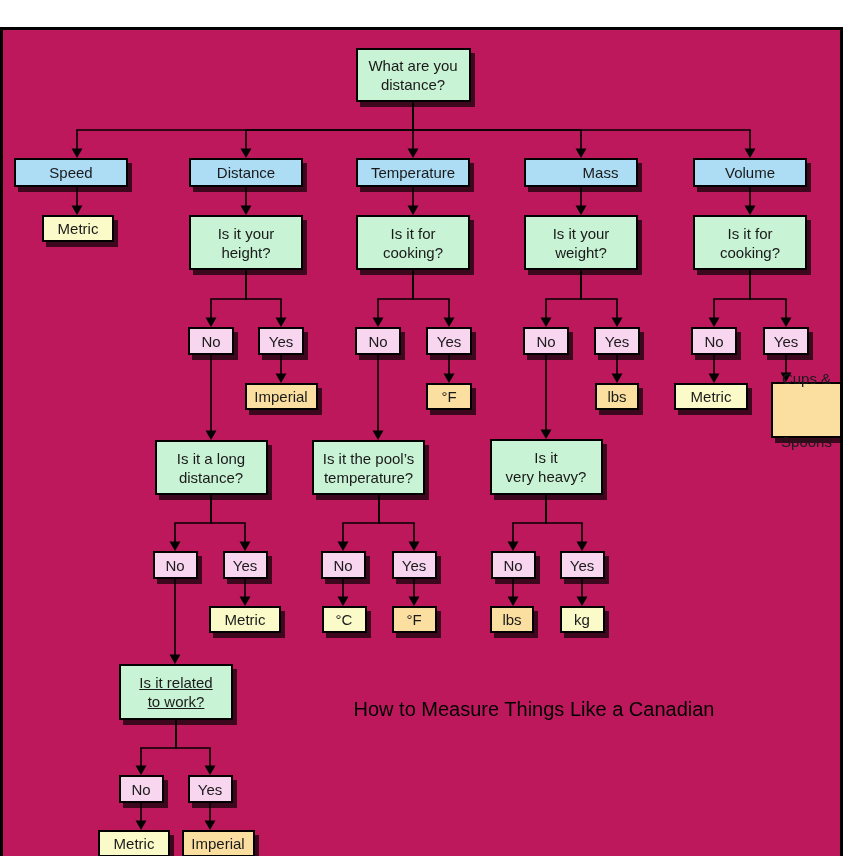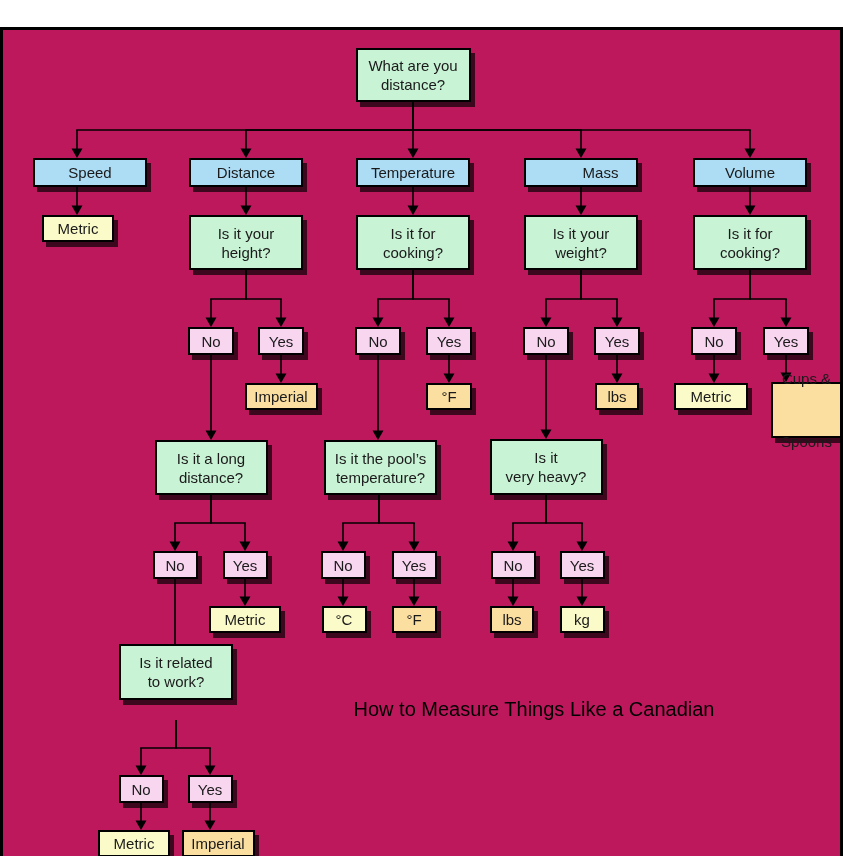--- a/index.html
+++ b/index.html
@@ -167,21 +167,21 @@
       <line x1="138" y1="773" x2="138" y2="792" stroke="#000000" stroke-width="1.6"></line>
       <polygon points="132.5,790.5 143.5,790.5 138,800" fill="#000000"></polygon>
       <line x1="207" y1="773" x2="207" y2="792" stroke="#000000" stroke-width="1.6"></line>
       <polygon points="201.5,790.5 212.5,790.5 207,800" fill="#000000"></polygon>
     </svg>
   <div id="nodes">
       <div class="node question" style="left: 352.5px; top: 18px; width: 115px; height: 54px; background: rgb(201, 243, 213);">
         <div>What are you</div>
         <div>distance?</div>
       </div>
-      <div class="node category" style="left: 30px; top: 128px; width: 114px; height: 29px; background: rgb(173, 220, 245);">
+      <div class="node category" style="left: 11px; top: 128px; width: 114px; height: 29px; background: rgb(173, 220, 245);">
         <div>Speed</div>
       </div>
       <div class="node category" style="left: 186px; top: 128px; width: 114px; height: 29px; background: rgb(173, 220, 245);">
         <div>Distance</div>
       </div>
       <div class="node category" style="left: 353px; top: 128px; width: 114px; height: 29px; background: rgb(173, 220, 245);">
         <div>Temperature</div>
       </div>
       <div class="node category" style="left: 521px; top: 128px; width: 114px; height: 29px; background: rgb(173, 220, 245); padding-left: 39px;">
         <div>Mass</div>
@@ -245,21 +245,21 @@
         <div>Metric</div>
       </div>
       <div class="node imperial" style="left: 768px; top: 352px; width: 71px; height: 56px; background: rgb(251, 223, 160); gap: 44px;">
         <div>Cups &amp;</div>
         <div>Spoons</div>
       </div>
       <div class="node question" style="left: 151.5px; top: 410px; width: 113px; height: 55px; background: rgb(201, 243, 213);">
         <div>Is it a long</div>
         <div>distance?</div>
       </div>
-      <div class="node question" style="left: 321px; top: 410px; width: 113px; height: 55px; background: rgb(201, 243, 213);">
+      <div class="node question" style="left: 309px; top: 410px; width: 113px; height: 55px; background: rgb(201, 243, 213);">
         <div>Is it the pool’s</div>
         <div>temperature?</div>
       </div>
       <div class="node question" style="left: 486.5px; top: 409px; width: 113px; height: 56px; background: rgb(201, 243, 213);">
         <div>Is it</div>
         <div>very heavy?</div>
       </div>
       <div class="node decision" style="left: 149.5px; top: 521px; width: 45px; height: 28px; background: rgb(249, 214, 240);">
         <div>No</div>
       </div>
@@ -286,21 +286,21 @@
       </div>
       <div class="node decision" style="left: 556.5px; top: 521px; width: 45px; height: 28px; background: rgb(249, 214, 240);">
         <div>Yes</div>
       </div>
       <div class="node imperial" style="left: 487px; top: 576px; width: 44px; height: 27px; background: rgb(251, 223, 160);">
         <div>lbs</div>
       </div>
       <div class="node metric" style="left: 556.5px; top: 576px; width: 45px; height: 27px; background: rgb(251, 251, 202);">
         <div>kg</div>
       </div>
-      <div class="node question" style="left: 116px; top: 614px; width: 114px; height: 56px; background: rgb(201, 243, 213);">
+      <div class="node question" style="left: 116px; top: 634px; width: 114px; height: 56px; background: rgb(201, 243, 213); text-decoration: underline;">
         <div>Is it related</div>
         <div>to work?</div>
       </div>
       <div class="node decision" style="left: 115.5px; top: 745px; width: 45px; height: 28px; background: rgb(249, 214, 240);">
         <div>No</div>
       </div>
       <div class="node decision" style="left: 184.5px; top: 745px; width: 45px; height: 28px; background: rgb(249, 214, 240);">
         <div>Yes</div>
       </div>
       <div class="node metric" style="left: 95px; top: 800px; width: 72px; height: 27px; background: rgb(251, 251, 202);">

